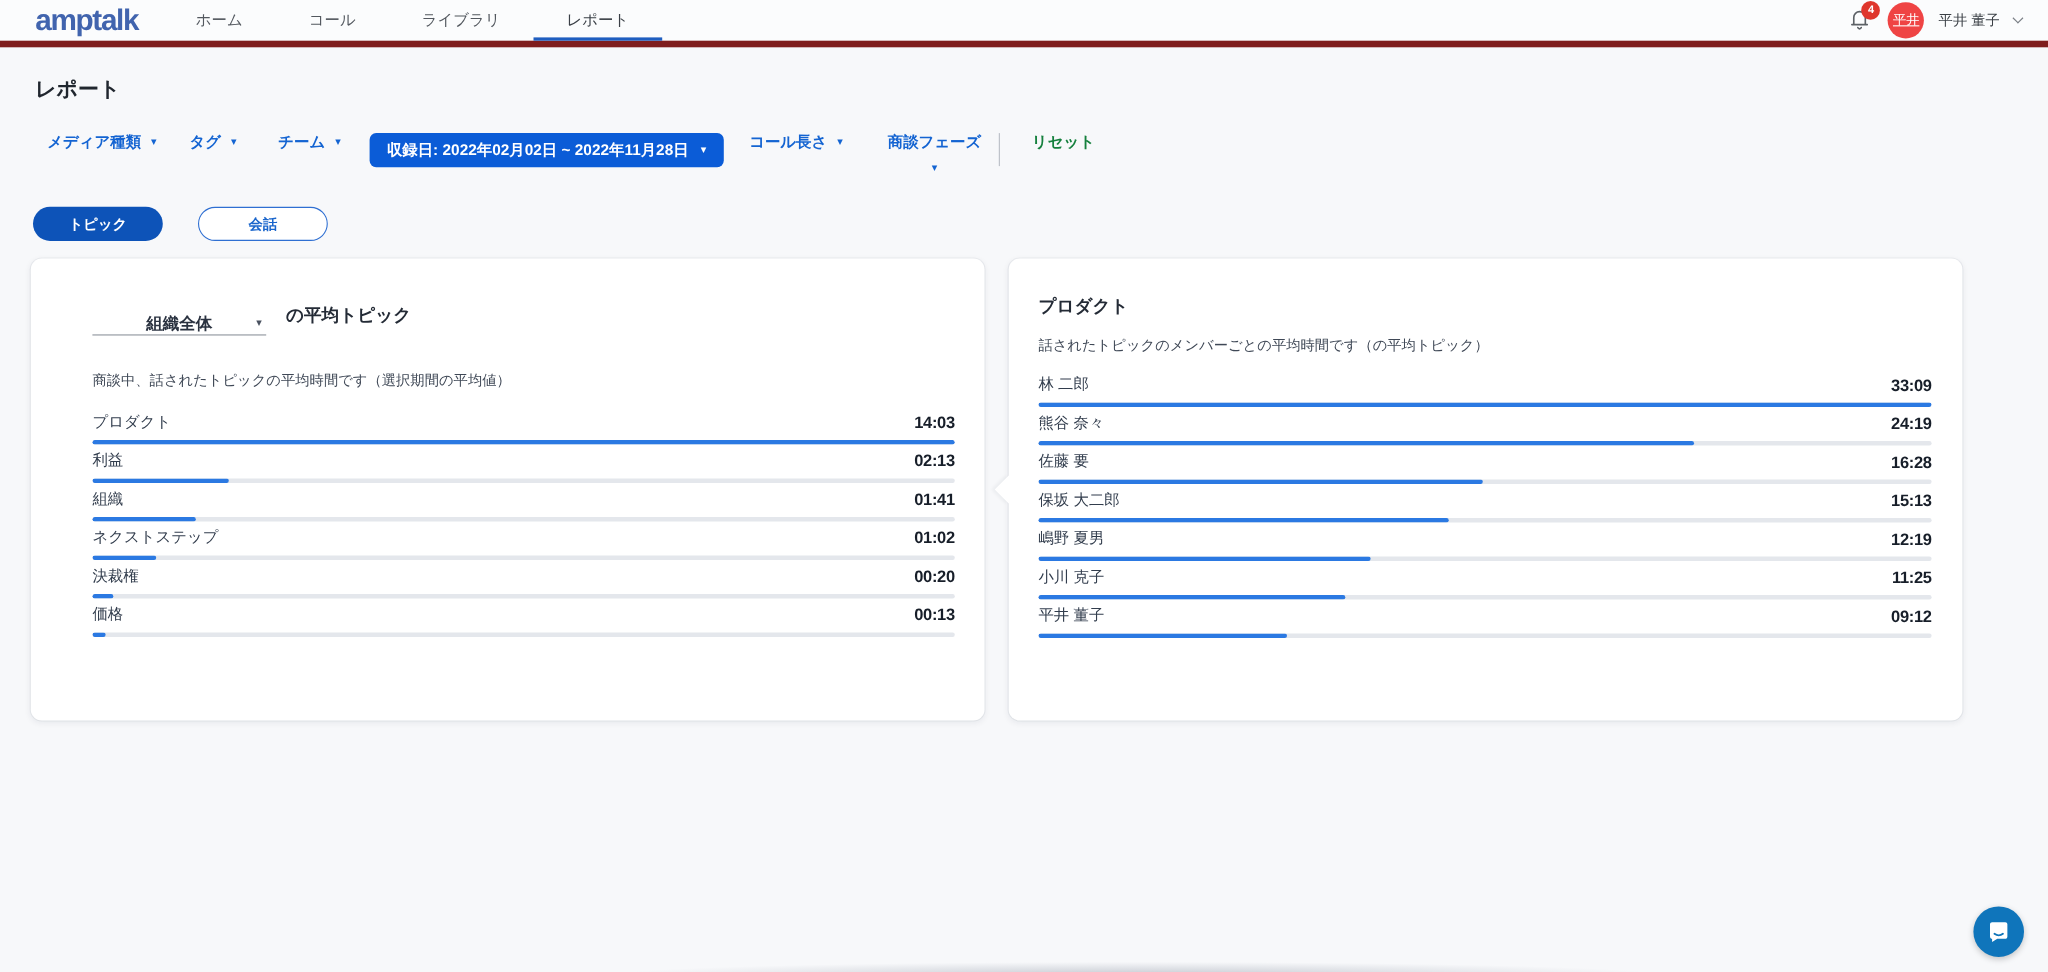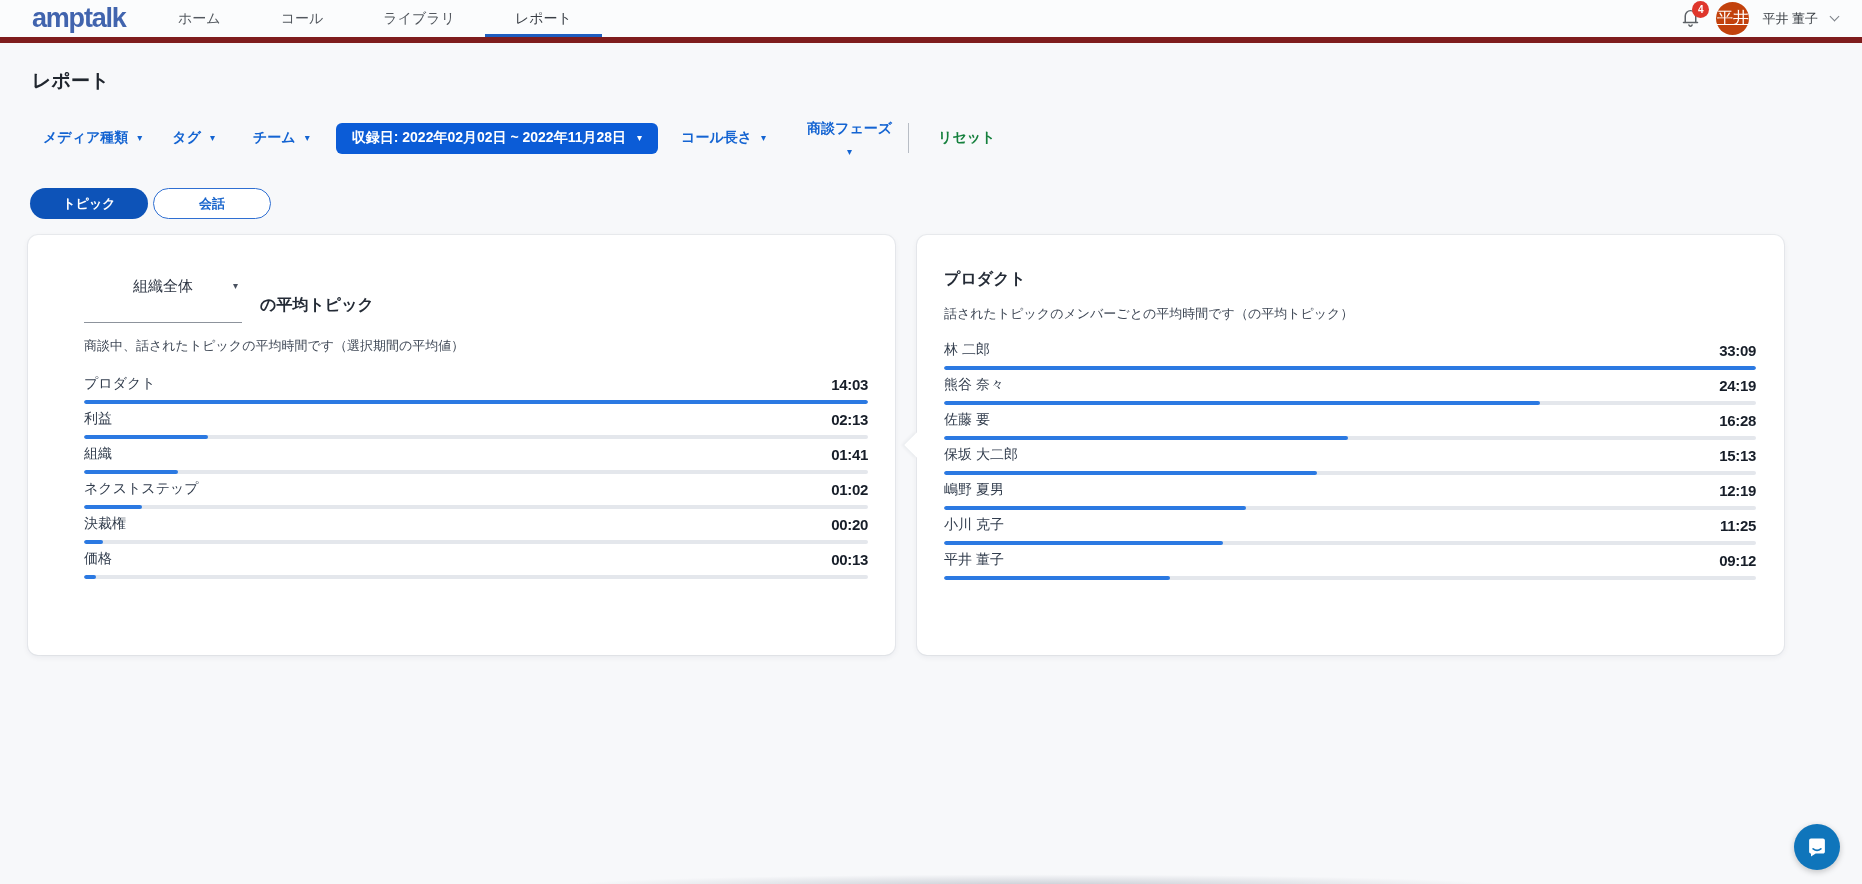--- a/index.html
+++ b/index.html
@@ -13,58 +13,58 @@
   .logo { margin-left:32px; font-size:27px; font-weight:bold; color:#4164ae; letter-spacing:-1.2px; }
   .nav-items { position:absolute; left:148px; top:0; bottom:0; display:flex; }
   .nav-item { padding:0 30px; display:flex; align-items:center; font-size:14px; color:#53585f;
               cursor:pointer; border-bottom:3px solid transparent; border-top:3px solid transparent; }
   .nav-item.active { border-bottom-color:#1f5ec0; color:#3a3f46; }
   .nav-right { position:absolute; right:24px; top:0; bottom:0; display:flex; align-items:center; gap:13px; }
   .bell-wrap { position:relative; width:26px; height:26px; display:flex; align-items:center; justify-content:center; cursor:pointer; }
   .badge { position:absolute; top:-5px; right:-6px; min-width:17px; height:17px; border-radius:9px;
            background:#df362c; color:#fff; font-size:10px; font-weight:bold;
            display:flex; align-items:center; justify-content:center; }
-  .avatar { width:33px; height:33px; border-radius:50%; background:#c2410c; color:#fff; font-size:16px;
+  .avatar { width:33px; height:33px; border-radius:50%; background:#ef4444; color:#fff; font-size:12px;
             display:flex; align-items:center; justify-content:center; cursor:pointer;text-decoration:underline; }
   .user-name { font-size:13px; color:#3a3f45; }
   .chev { width:7px; height:7px; border-right:1.6px solid #7a7f86; border-bottom:1.6px solid #7a7f86;
           transform:rotate(45deg); margin-top:-4px; cursor:pointer; }
 
   
   .page-title { position:absolute; top:68px; left:32px; font-size:19px; font-weight:bold; color:#20262e; }
-  .filter-bar { position:absolute; top:121px; left:43px; height:34px; display:flex; align-items:center; }
+  .filter-bar { position:absolute; top:121px; left:43px; height:34px; display:flex; align-items:flex-start; }
   .filter-link { display:flex; align-items:center; gap:9px; color:#1464d2; font-size:14px;
                  font-weight:bold; cursor:pointer; white-space:nowrap; }
   .caret { font-size:10px; line-height:1; }
   .date-btn { height:31px; background:#0b5cd7; color:#fff; border:none; border-radius:6px;
               display:flex; align-items:center; gap:11px; padding:0 16px; font-size:14px;
               font-weight:bold; cursor:pointer; white-space:nowrap;
               font-family:"Liberation Sans","DejaVu Sans",sans-serif; }
   .v-divider { width:1px; height:30px; background:#b8bdc5; }
   .reset-link { color:#15803d; font-size:14px; font-weight:bold; cursor:pointer; }
 
   
-  .tabs { position:absolute; top:188px; left:30px; display:flex; gap:5px; }
+  .tabs { position:absolute; top:188px; left:30px; display:flex; gap:32px; }
   .tab { width:118px; height:31px; border-radius:16px; display:flex; align-items:center;
          justify-content:center; font-size:13px; font-weight:bold; cursor:pointer; }
   .tab.active { background:#0d53b8; color:#fff; }
   .tab.inactive { background:#fff; border:1px solid #2f6fd2; color:#1b66cc; }
 
   
   .card { position:absolute; top:235px; height:420px; background:#fff; border-radius:10px;
           box-shadow:0 0 0 1px rgba(20,30,50,0.05), 0 2px 6px rgba(20,30,50,0.07); }
   .card.left  { left:28px;  width:867px; }
   .card.right { left:917px; width:867px; }
   .card.right .notch { position:absolute; left:-9px; top:201px; width:18px; height:18px;
           background:#fff; transform:rotate(45deg);
           box-shadow:-2px 2px 3px rgba(20,30,50,0.05); }
 
   .left-header { position:absolute; top:42px; left:56px; display:flex; align-items:flex-end; gap:18px; }
-  .scope-select { position:relative; width:158px; border-bottom:1px solid #8d939c; padding-bottom:26px;
-                  text-align:center; font-size:15px; font-weight:normal; color:#2a3240; cursor:pointer; }
+  .scope-select { position:relative; width:158px; border-bottom:1px solid #8d939c; padding-bottom:0;
+                  text-align:center; font-size:15px; font-weight:bold; color:#2a3240; cursor:pointer; }
   .scope-select .sel-caret { position:absolute; right:4px; top:3px; font-size:10px; color:#4a5260; }
   .title-suffix { font-size:16px; font-weight:bold; color:#242b36; padding-bottom:7px; }
   .card-subtitle { position:absolute; font-size:13px; color:#3f4856; }
   .card.left  .card-subtitle { top:102px; left:56px; }
   .card.right .card-title { position:absolute; top:34px; left:27px; font-size:16px; font-weight:bold; color:#242b36; }
   .card.right .card-subtitle { top:70px; left:27px; }
 
   .rows { position:absolute; left:56px; right:27px; }
   .card.left  .rows { top:140px; }
   .card.right .rows { top:106px; left:27px; right:28px; }

